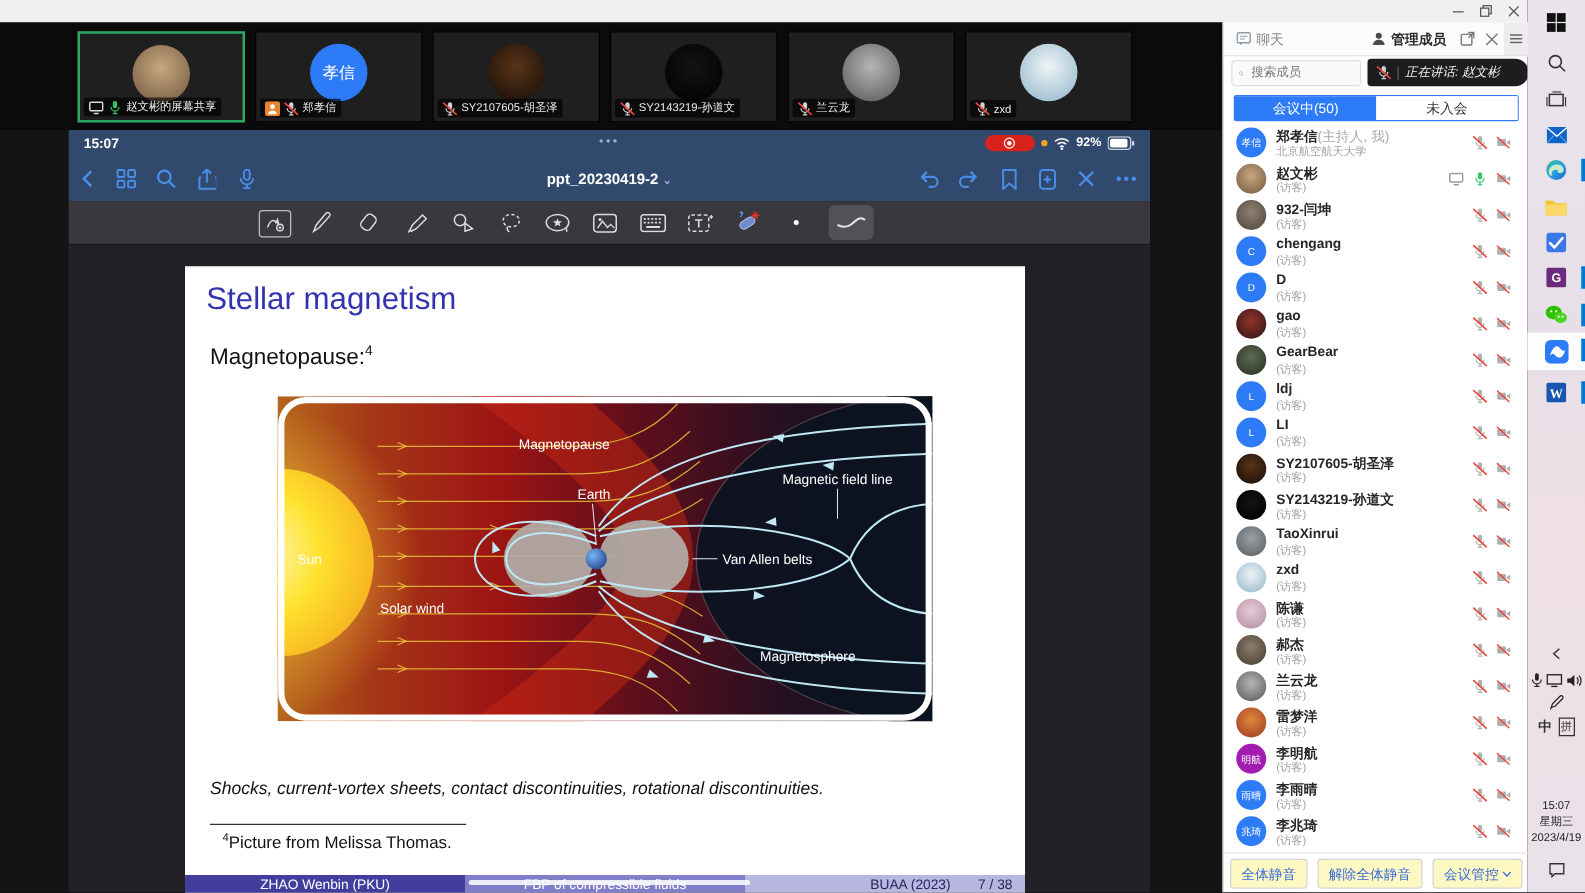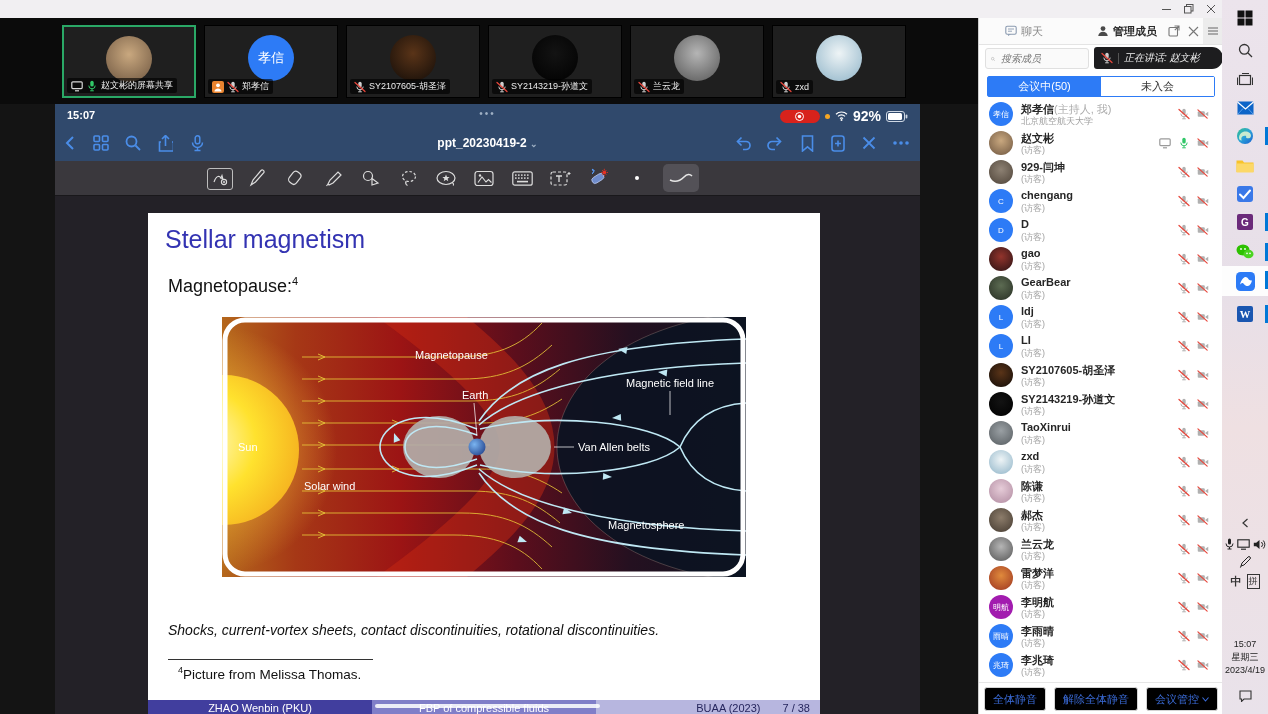--- a/index.html
+++ b/index.html
@@ -20,21 +20,21 @@
   .tile-badge .bl{font-size:9px;color:#ececec;white-space:nowrap;}
   .bi{display:inline-flex;width:12px;height:12px;}
   
   #ipad{position:absolute;left:55px;top:86px;width:865px;height:610px;background:#232127;}
   #ipad-top{position:absolute;left:0;top:0;width:865px;height:57px;background:#30496c;}
   #status-time{position:absolute;left:12px;top:5px;color:#fff;font-size:11px;font-weight:bold;}
   #status-dots{position:absolute;left:0;right:0;top:4px;text-align:center;color:#9fb0c4;font-size:10px;letter-spacing:2px;}
   #status-right{position:absolute;right:12px;top:4px;display:flex;align-items:center;gap:5px;}
   #rec-pill{width:40px;height:13px;border-radius:7px;background:#d8221c;display:flex;align-items:center;justify-content:center;}
   #orange-dot{width:5px;height:5px;border-radius:50%;background:#f5a623;}
-  #batt-label{color:#fff;font-size:14px;font-weight:bold;}
+  #batt-label{color:#fff;font-size:10px;font-weight:bold;}
   .navrow{position:absolute;left:0;top:22px;width:865px;height:34px;}
   .navic{position:absolute;top:7px;width:20px;height:20px;display:flex;align-items:center;justify-content:center;}
   #doc-title{position:absolute;left:0;right:0;top:10px;text-align:center;color:#fff;font-size:12px;font-weight:bold;}
   #doc-title .car{color:#9fb0c4;font-size:9px;}
   #toolbar{position:absolute;left:0;top:57px;width:865px;height:34px;background:#3a383d;border-bottom:1px solid #19181b;}
   .tic{position:absolute;top:6px;width:24px;height:22px;display:flex;align-items:center;justify-content:center;}
   .tic.boxed{border:1px solid #bdbdbd;border-radius:3px;height:20px;top:7px;}
   #tb-dot{position:absolute;left:580px;top:15px;width:4px;height:4px;border-radius:50%;background:#fff;}
   #stroke-btn{position:absolute;left:608px;top:3px;width:36px;height:28px;background:#535157;border-radius:5px;display:flex;align-items:center;justify-content:center;}
   
@@ -48,44 +48,44 @@
   #slide-footer{position:absolute;left:0;top:487px;width:672px;height:16px;display:flex;font-size:11px;}
   #slide-footer .seg{width:224px;display:flex;align-items:center;justify-content:center;}
   #seg1{background:#413e9e;color:#fff;}
   #seg2{background:#807ec8;color:#fff;}
   #seg3{background:#b7b6df;color:#26265e;justify-content:flex-end!important;gap:22px;padding-right:10px;box-sizing:border-box;}
   #home-indicator{position:absolute;left:320px;top:600px;width:225px;height:4px;border-radius:2px;background:rgba(255,255,255,.85);}
   
   #panel{position:absolute;left:978px;top:18px;width:244px;height:696px;background:#fff;border-left:1px solid #cfcfcf;box-sizing:border-box;}
   #tabbar{position:absolute;left:0;top:0;width:244px;height:26px;background:#fbfbfb;border-bottom:1px solid #e4e4e4;display:flex;align-items:center;}
   .ptab{display:flex;align-items:center;gap:4px;padding:0 10px;height:26px;font-size:11px;}
-  #tab-chat{color:#8a8a8a;width:70px;justify-content:center;}
+  #tab-chat{color:#8a8a8a;width:70px;}
   #tab-members{color:#2b2b2b;font-weight:bold;margin-left:18px;}
   #tabbar-icons{position:absolute;right:24px;top:0;height:26px;display:flex;align-items:center;gap:8px;color:#777;}
   #hamburger{position:absolute;right:0;top:0;width:20px;height:26px;background:#ececec;display:flex;align-items:center;justify-content:center;}
   #search-row{position:absolute;left:0;top:26px;width:244px;height:30px;}
   #search-box{position:absolute;left:6px;top:4px;width:104px;height:21px;border:1px solid #e0e0e0;background:#fafafa;border-radius:3px;display:flex;align-items:center;gap:4px;padding:0 5px;box-sizing:border-box;}
-  #search-box input{border:none;outline:none;background:transparent;font-size:10px;width:80px;color:#333;font-family:"Liberation Sans",sans-serif;font-style:italic;}
+  #search-box input{border:none;outline:none;background:transparent;font-size:10px;width:80px;color:#333;font-family:"Liberation Sans",sans-serif;}
   #toast{position:absolute;left:115px;top:3px;width:129px;height:22px;background:#1d1d1f;border-radius:3px 11px 11px 3px;display:flex;align-items:center;gap:5px;padding-left:7px;box-sizing:border-box;}
   #toast .tt{color:#f0f0f0;font-size:10px;white-space:nowrap;font-style:italic;}
   #toast .div{width:1px;height:11px;background:#555;}
   #seg-ctl{position:absolute;left:8px;top:58px;width:228px;height:21px;border:1px solid #2d7bf6;border-radius:2px;display:flex;box-sizing:border-box;}
   #seg-ctl .sg{flex:1;display:flex;align-items:center;justify-content:center;font-size:11px;}
   #seg-in{background:#2d7bf6;color:#fff;}
   #seg-out{background:#fff;color:#333;}
   #member-list{position:absolute;left:0;top:82px;width:244px;height:582px;overflow:hidden;}
   .mrow{position:relative;height:29px;}
   .mav{position:absolute;left:10px;top:2px;width:24px;height:24px;border-radius:50%;}
   .mav.txt{display:flex;align-items:center;justify-content:center;color:#fff;font-size:8px;}
   .mname{position:absolute;left:42px;top:2px;font-size:11px;color:#262626;font-weight:bold;white-space:nowrap;}
   .mname .sfx{color:#ababab;font-weight:normal;}
   .msub{position:absolute;left:42px;top:15px;font-size:9px;color:#a2a2a2;}
   .mics{position:absolute;right:14px;top:8px;display:flex;gap:7px;align-items:center;}
   #panel-footer{position:absolute;left:0;top:664px;width:244px;height:32px;border-top:1px solid #e6e6e6;display:flex;align-items:center;justify-content:center;gap:8px;}
-  .pfbtn{height:22px;padding:0 8px;border:1px solid #d4d4d4;border-radius:3px;background:#000000;font-size:11px;color:#3a6bd8;display:flex;align-items:center;gap:3px;}
+  .pfbtn{height:22px;padding:0 8px;border:1px solid #d4d4d4;border-radius:3px;background:#fef9c3;font-size:11px;color:#3a6bd8;display:flex;align-items:center;gap:3px;}
   
   #taskbar{position:absolute;left:1222px;top:0;width:46px;height:714px;background:linear-gradient(180deg,#ece4ec 0%,#e7dfe8 40%,#efe0e2 60%,#e9e2ea 100%);}
   .tbi{position:absolute;left:0;width:46px;height:28px;display:flex;align-items:center;justify-content:center;}
   .tbi.on::after{content:"";position:absolute;right:0;top:5px;width:3px;height:18px;background:#0078d7;}
   .tbi.activeapp{background:#fdfdfd;}
   #tray-clock{position:absolute;left:0;top:638px;width:46px;text-align:center;font-size:9px;color:#222;line-height:13px;}
   .trayrow{position:absolute;left:0;width:46px;display:flex;justify-content:center;gap:3px;align-items:center;color:#333;}
 </style>
 </head>
 <body>
@@ -615,21 +615,21 @@
             <svg width="13" height="12" viewBox="0 0 13 12">
               <rect x="0.8" y="3" width="7.6" height="6" rx="1" fill="#b0b0b0"></rect>
               <path d="M9 5.6 12.2 3.6v4.8L9 6.4z" fill="#b0b0b0"></path>
               <line x1="1" y1="1.5" x2="11" y2="10.5" stroke="#e8473c" stroke-width="1.3" stroke-linecap="round"></line>
             </svg>
           </span>
         </div>
       </div>
       <div class="mrow">
         <div class="mav" style="background: radial-gradient(circle at 50% 40%, rgb(141, 129, 115), rgb(78, 67, 56));"></div>
-        <div class="mname">929-闫坤</div>
+        <div class="mname">932-闫坤</div>
         <div class="msub">(访客)</div>
         <div class="mics">
           <span class="bi">
             <svg width="12" height="12" viewBox="0 0 12 12">
               <rect x="4.3" y="0.8" width="3.4" height="5.8" rx="1.7" fill="#b0b0b0"></rect>
               <path d="M2.8 5.6a3.2 3.2 0 0 0 6.4 0" fill="none" stroke="#b0b0b0" stroke-width="1"></path>
               <path d="M6 8.9v1.7M4.2 10.8h3.6" stroke="#b0b0b0" stroke-width="1"></path>
               <line x1="1" y1="1.5" x2="11" y2="10.5" stroke="#e8473c" stroke-width="1.3" stroke-linecap="round"></line>
             </svg>
           </span>

